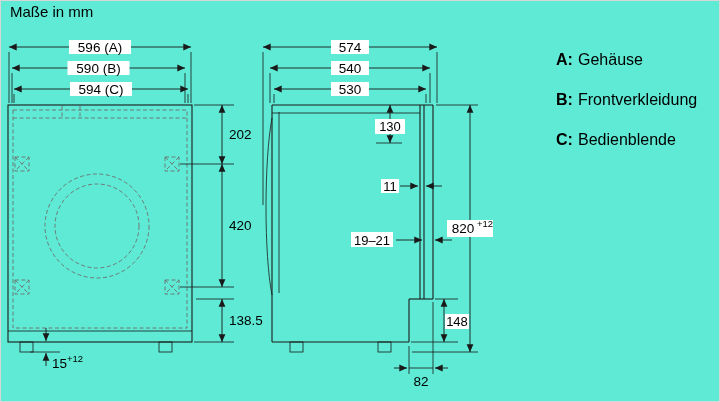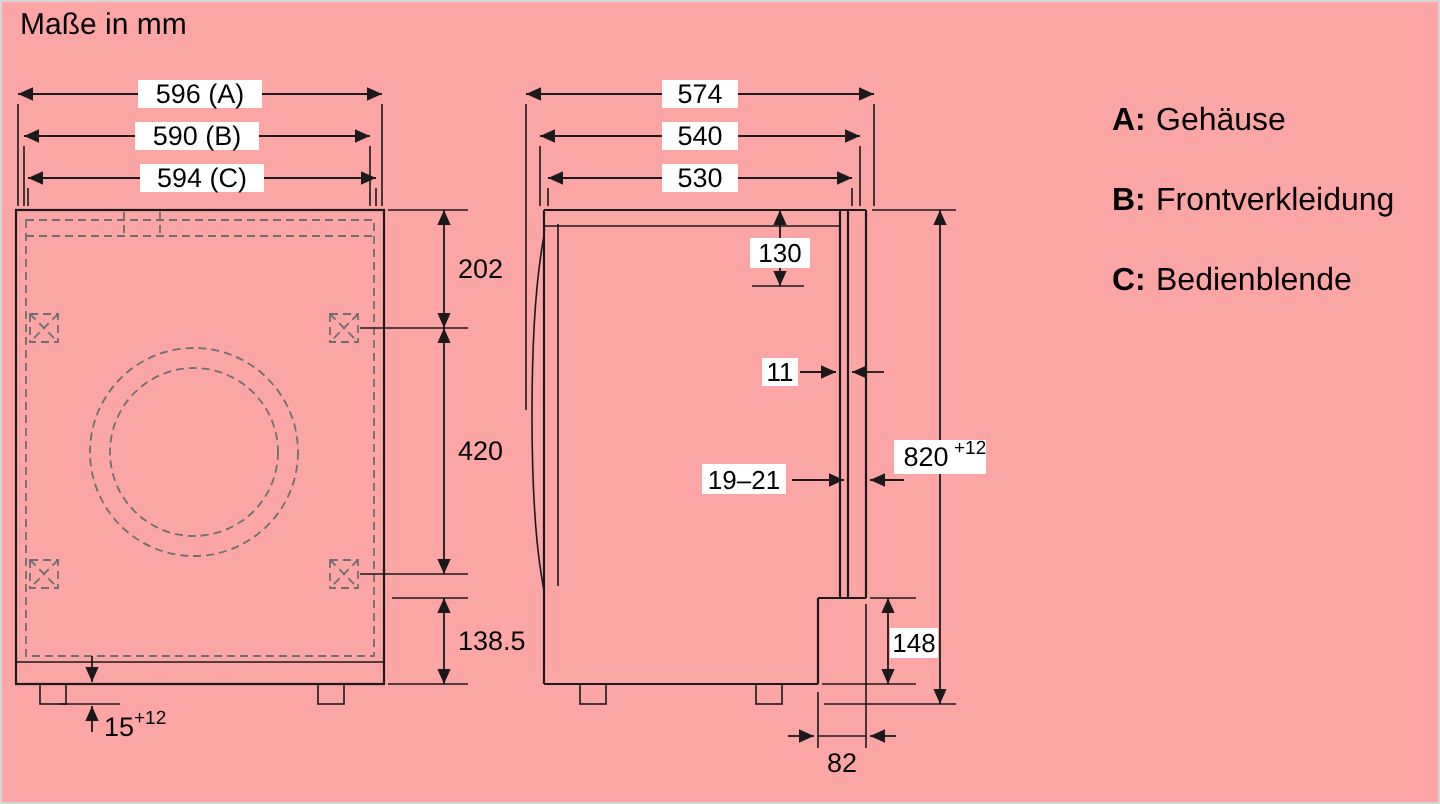--- a/index.html
+++ b/index.html
@@ -1,16 +1,16 @@
 <!DOCTYPE html>
 <html><head>
 <meta charset="utf-8">
 <style>
   html,body{margin:0;padding:0;background:#fff;}
-  .wrap{position:relative;width:720px;height:402px;background:#fca5a5;
+  .wrap{position:relative;width:720px;height:402px;background:#5eead4;
         font-family:"Liberation Sans",sans-serif;overflow:hidden;}
   svg{display:block;}
   svg text{font-family:"Liberation Sans",sans-serif;fill:#000;}
   .s   {stroke:#1a1a1a;stroke-width:1.1;fill:none;}
   .thin{stroke:#1a1a1a;stroke-width:0.8;fill:none;}
   .dash{stroke:#6e6e6e;stroke-width:0.9;fill:none;stroke-dasharray:4 2.5;}
   .dim {stroke:#1a1a1a;stroke-width:0.9;fill:none;}
   .ext {stroke:#1a1a1a;stroke-width:0.8;fill:none;}
   .lbl {font-size:13.5px;}
   .lblm{font-size:13px;}

